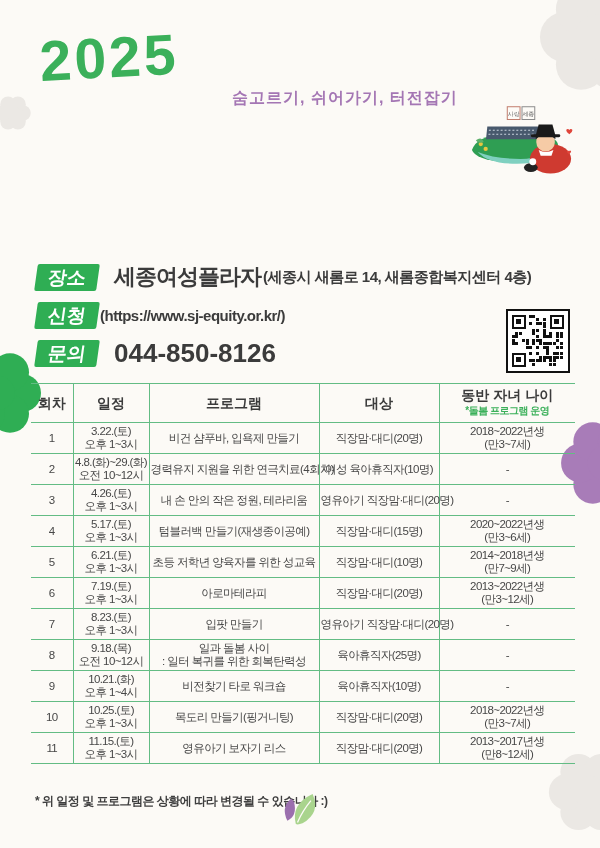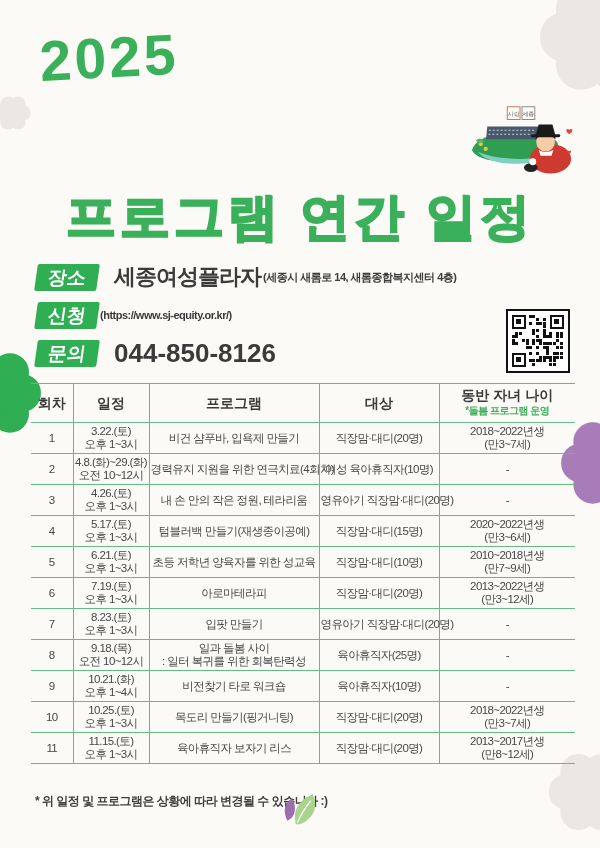--- a/index.html
+++ b/index.html
@@ -31,21 +31,21 @@
   
   .info-row { position:absolute; left:36px; display:flex; align-items:center; height:32px; }
   .info-row.r0 { top:261px; } .info-row.r1 { top:299px; } .info-row.r2 { top:337px; }
   .badge { display:inline-block; min-width:62px; height:27px; line-height:27px;
            text-align:center; background:var(--badge_green,#2fae54); color:#fff;
            font-size:19px; font-weight:800; transform:skewX(-8deg); border-radius:2px;
            padding:0 6px; }
   .info-main { margin-left:16px; font-size:22px; font-weight:800; color:#3b3b3b;
                letter-spacing:-1px; white-space:nowrap; }
   .info-main.phone { font-size:26px; letter-spacing:0; }
-  .info-detail { font-size:11px; font-weight:700; color:#3b3b3b; margin-left:2px;
+  .info-detail { font-size:15px; font-weight:700; color:#3b3b3b; margin-left:2px;
                  letter-spacing:-0.5px; white-space:nowrap;text-align:center; }
 
   
   .qr { position:absolute; left:506px; top:309px; width:64px; height:64px; background:#fff;
         border:2.5px solid #111; padding:4px; }
   .qr-inner { position:relative; width:100%; height:100%; }
   .qm { position:absolute; width:3px; height:3px; background:#111; }
   .qf { position:absolute; width:14px; height:14px; border:2.5px solid #111; }
   .qf .qd { width:5px; height:5px; background:#111; margin:2px; }
   .qf.tl { left:0; top:0; } .qf.tr { right:0; top:0; } .qf.bl { left:0; bottom:0; }
@@ -130,20 +130,21 @@
         <circle cx="12" cy="20.8" r="19"></circle>
         <circle cx="-12" cy="20.8" r="19"></circle>
         <circle cx="-24" cy="0" r="19"></circle>
         <circle cx="-12" cy="-20.8" r="19"></circle>
         <circle cx="12" cy="-20.8" r="19"></circle>
         <circle cx="0" cy="0" r="17"></circle>
       </g>
   </svg>
 
   <div class="year">2025</div>
+  <div class="tagline">숨고르기, 쉬어가기, 터전잡기</div>
 
   <svg class="illustration" viewBox="0 0 110 86">
     <rect x="40" y="2" width="13" height="13" fill="#fdfbf7" stroke="#c07a6a" stroke-width="1"></rect>
     <text x="46.5" y="11" font-size="6" text-anchor="middle" fill="#5a5a5a">사랑</text>
     <rect x="55" y="2" width="13" height="13" fill="#fdfbf7" stroke="#8a8a8a" stroke-width="1"></rect>
     <text x="61.5" y="11" font-size="6" text-anchor="middle" fill="#5a5a5a">세종</text>
     <path d="M4 46 Q10 30 38 31 L84 33 Q96 38 90 48 Q72 60 36 58 Q8 56 4 46 Z" fill="#2f9e53"></path>
     <path d="M10 48 Q30 56 60 55 L88 50 Q80 60 50 60 Q20 60 10 48 Z" fill="#7fd0c0"></path>
     <g transform="skewX(-6)">
       <rect x="22" y="22" width="52" height="13" fill="#48596d"></rect>
@@ -160,21 +161,20 @@
       <circle cx="79" cy="38" r="9.5" fill="#f6cba6"></circle>
       <path d="M69 35 Q79 26 89 35 L89 31 L69 31 Z" fill="#222"></path>
       <path d="M72 20 L86 20 L89 31 L69 31 Z" fill="#1a1a1a"></path>
       <rect x="64" y="30" width="30" height="3" rx="1.5" fill="#1a1a1a"></rect>
       <path d="M72 46 Q79 50 87 46 L85 52 L74 52 Z" fill="#fff"></path>
     </g>
     <path d="M101 26 a2.4 2.4 0 0 1 4 0 a2.4 2.4 0 0 1 4 0 q0 3 -4 5.5 q-4 -2.5 -4 -5.5Z" fill="#e0453a" transform="scale(0.8) translate(24 6)"></path>
     <path d="M101 26 a2.4 2.4 0 0 1 4 0 a2.4 2.4 0 0 1 4 0 q0 3 -4 5.5 q-4 -2.5 -4 -5.5Z" fill="#e0453a" transform="scale(0.55) translate(82 60)"></path>
   </svg>
 
-  <div class="sub-title">프로그램 연간 일정</div>
 
   <div class="info-row r0">
     <span class="badge">장소</span>
     <span class="info-main">세종여성플라자</span>
     <span class="info-detail">(세종시 새롬로 14, 새롬종합복지센터 4층)</span>
   </div>
   <div class="info-row r1">
     <span class="badge">신청</span>
     <span class="info-detail">(https://www.sj-equity.or.kr/)</span>
   </div>
@@ -375,21 +375,21 @@
             <div class="l">6.21.(토)</div>
             <div class="l">오후 1~3시</div>
           </td>
           <td>
             <div class="l">초등 저학년 양육자를 위한 성교육</div>
           </td>
           <td>
             <div class="l">직장맘·대디(10명)</div>
           </td>
           <td>
-            <div class="l">2010~2018년생</div>
+            <div class="l">2014~2018년생</div>
             <div class="l">(만7~9세)</div>
           </td>
         </tr>
         <tr>
           <td>
             <div class="l">6</div>
           </td>
           <td>
             <div class="l">7.19.(토)</div>
             <div class="l">오후 1~3시</div>
@@ -481,21 +481,21 @@
         </tr>
         <tr>
           <td>
             <div class="l">11</div>
           </td>
           <td>
             <div class="l">11.15.(토)</div>
             <div class="l">오후 1~3시</div>
           </td>
           <td>
-            <div class="l">육아휴직자 보자기 리스</div>
+            <div class="l">영유아기 보자기 리스</div>
           </td>
           <td>
             <div class="l">직장맘·대디(20명)</div>
           </td>
           <td>
             <div class="l">2013~2017년생</div>
             <div class="l">(만8~12세)</div>
           </td>
         </tr>
       </tbody>

